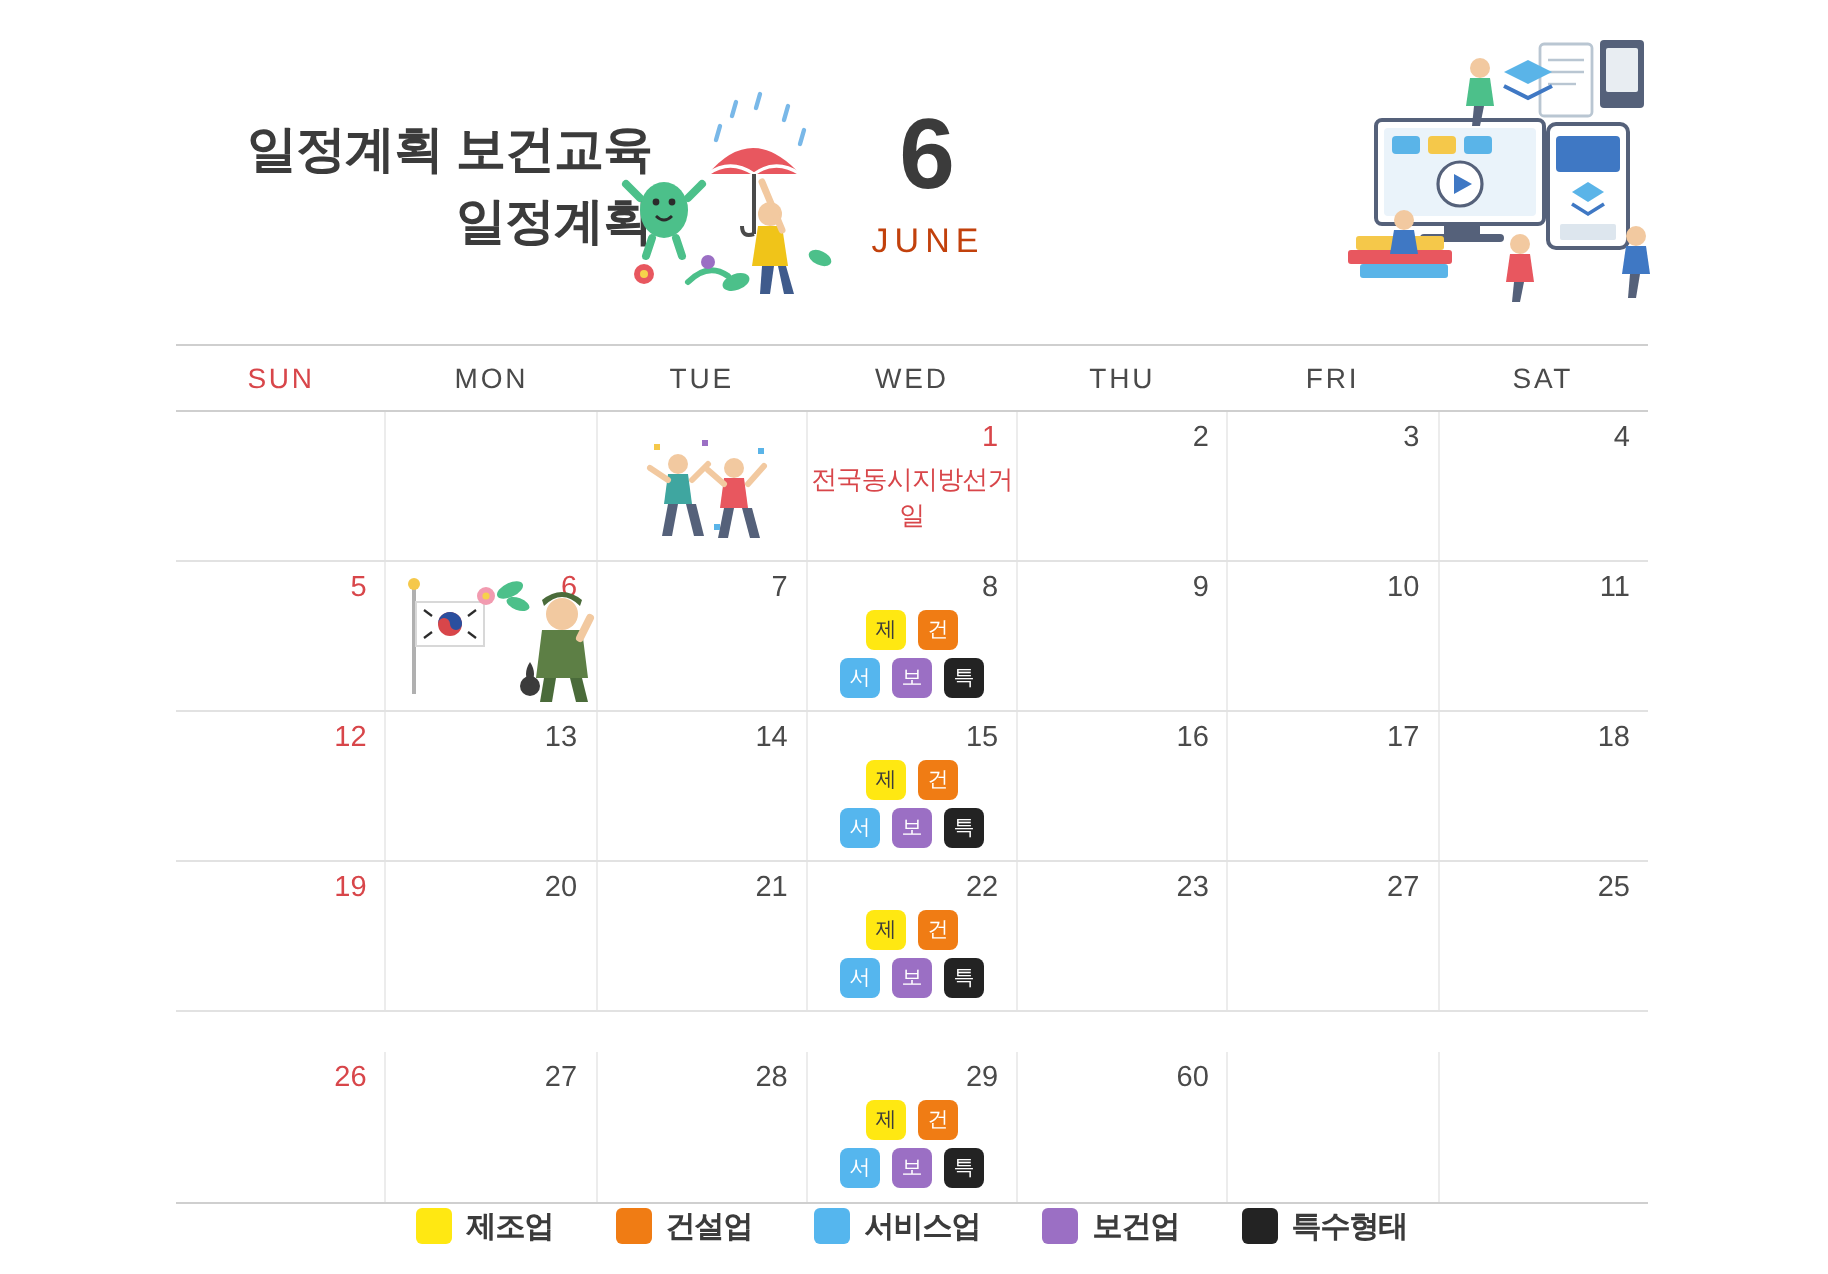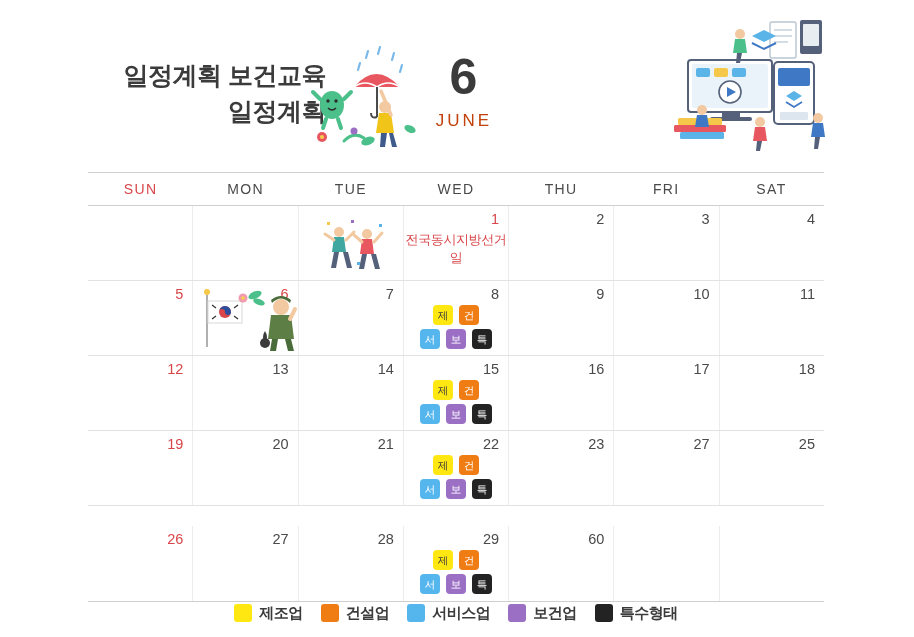--- a/index.html
+++ b/index.html
@@ -154,21 +154,21 @@
 
   
   .legend {
     position: absolute;
     left: 88px; top: 596px;
     width: 736px;
     height: 34px;
     display: flex;
     align-items: center;
     justify-content: center;
-    gap: 18px;
+    gap: 31px;
   }
   .legend-item {
     display: flex;
     align-items: center;
     gap: 7px;
   }
   .legend-swatch {
     width: 18px; height: 18px;
     border-radius: 3px;
     flex: none;

